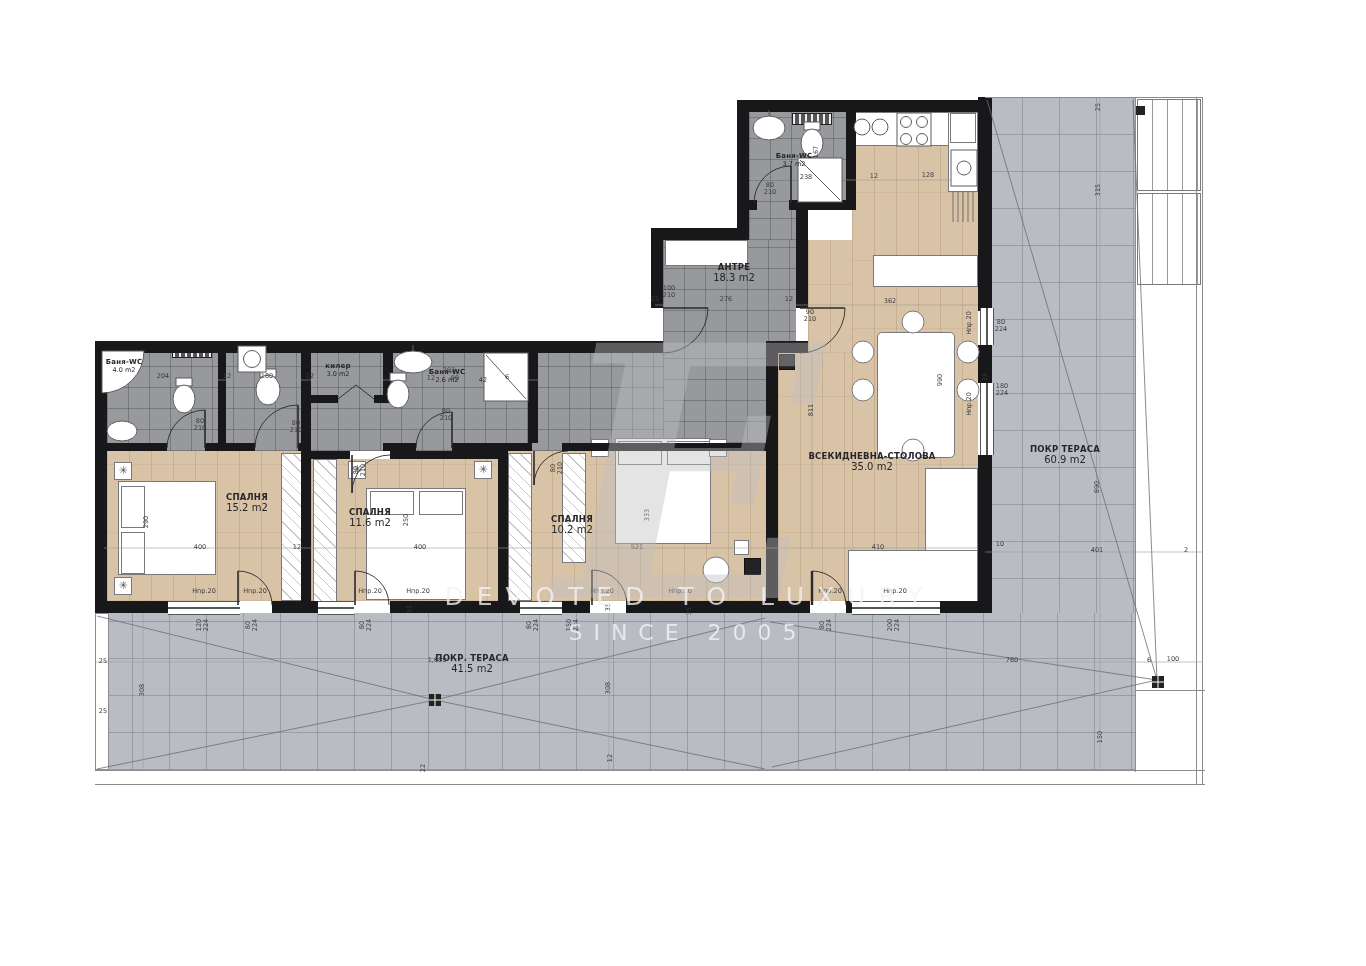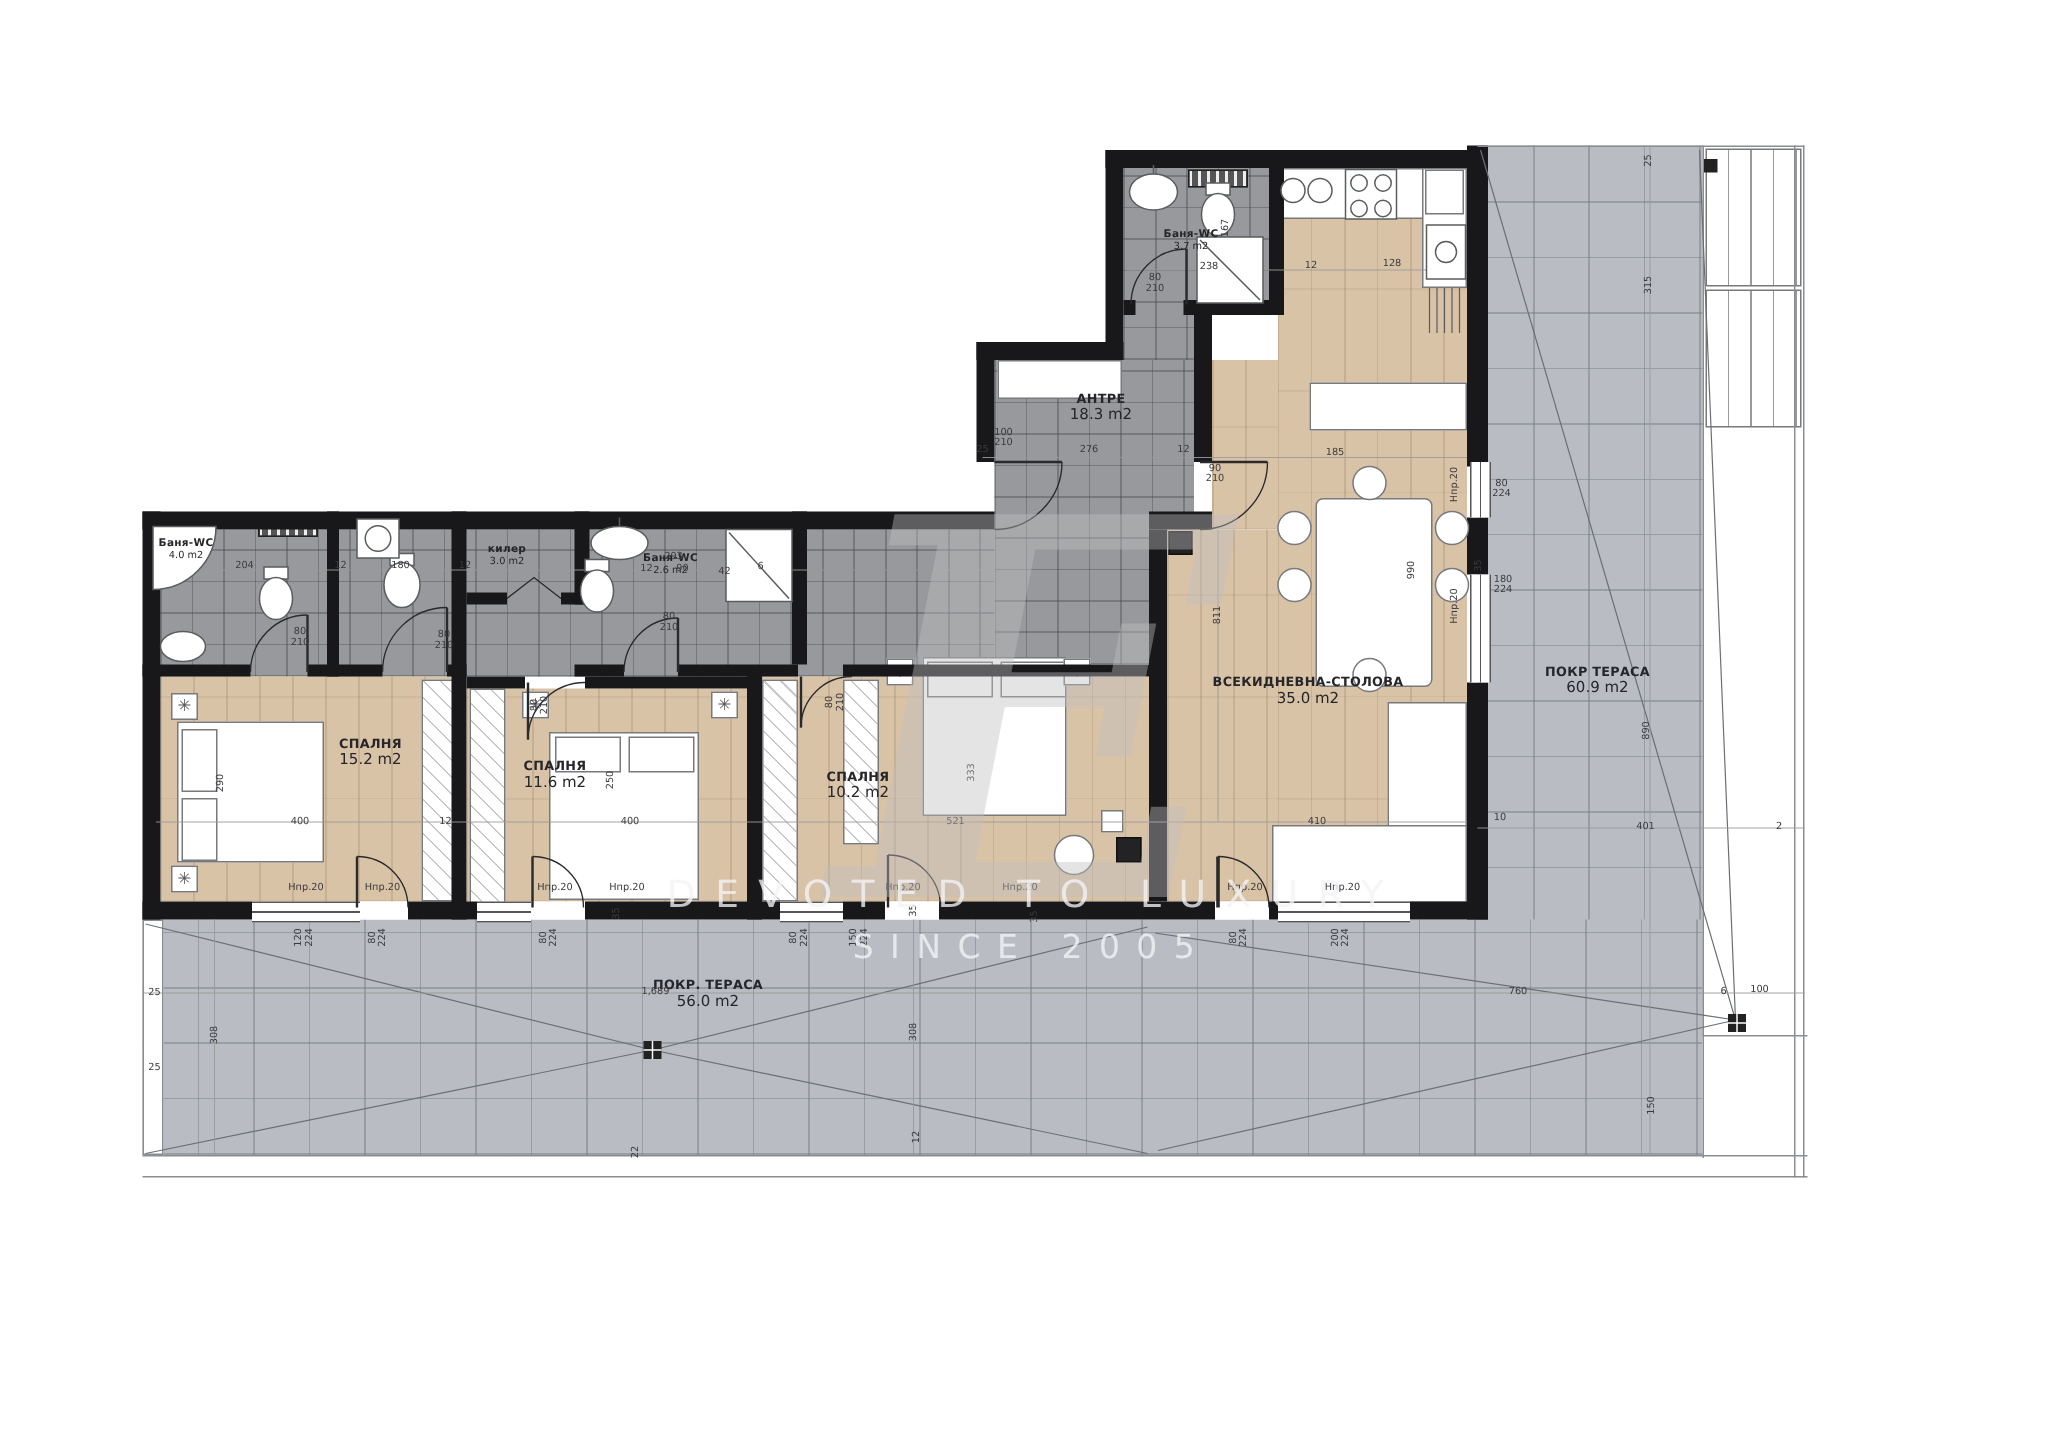--- a/index.html
+++ b/index.html
@@ -305,29 +305,29 @@
       <div class="abs room-label" style="left: 872px; top: 461px;">
         <span class="nm">ВСЕКИДНЕВНА-СТОЛОВА</span>
         <span class="ar">35.0 m2</span>
       </div>
       <div class="abs room-label" style="left: 1065px; top: 454px;">
         <span class="nm">ПОКР ТЕРАСА</span>
         <span class="ar">60.9 m2</span>
       </div>
       <div class="abs room-label" style="left: 472px; top: 663px;">
         <span class="nm">ПОКР. ТЕРАСА</span>
-        <span class="ar">56.0 m2</span>
+        <span class="ar">41.5 m2</span>
       </div>
     </div>
   <div id="dims">
       <div class="abs dim rot" style="left: 817px; top: 152px;">167</div>
       <div class="abs dim" style="left: 806px; top: 178px;">238</div>
       <div class="abs dim" style="left: 874px; top: 177px;">12</div>
       <div class="abs dim" style="left: 928px; top: 176px;">128</div>
-      <div class="abs dim" style="left: 890px; top: 302px;">185</div>
+      <div class="abs dim" style="left: 890px; top: 302px;">362</div>
       <div class="abs dim" style="left: 726px; top: 300px;">276</div>
       <div class="abs dim" style="left: 655px; top: 300px;">25</div>
       <div class="abs dim" style="left: 789px; top: 300px;">12</div>
       <div class="abs dim" style="left: 669px; top: 292px;">100
 210</div>
       <div class="abs dim" style="left: 810px; top: 316px;">90
 210</div>
       <div class="abs dim" style="left: 770px; top: 189px;">80
 210</div>
       <div class="abs dim" style="left: 163px; top: 377px;">204</div>

